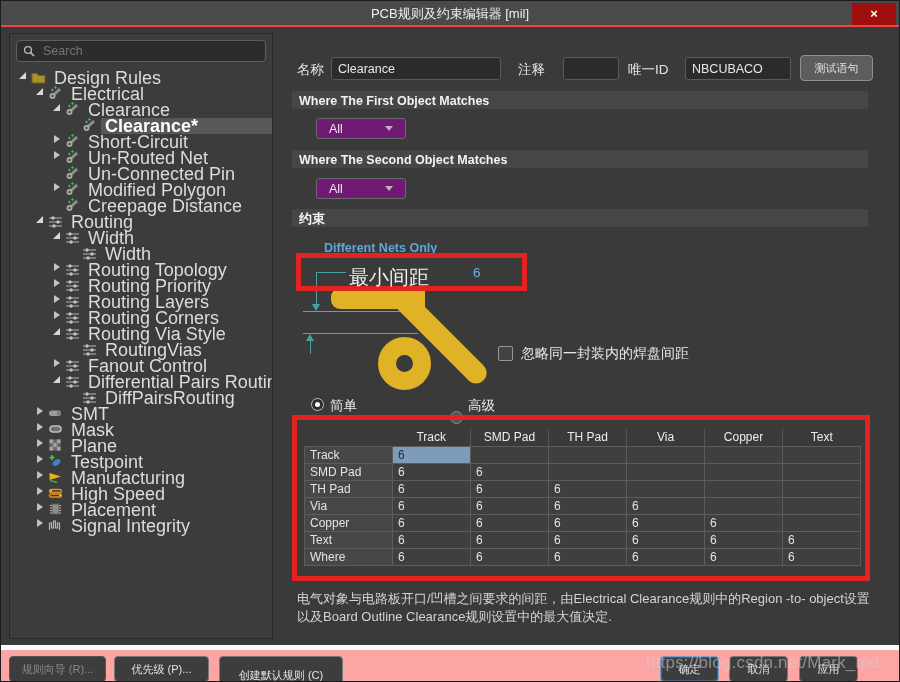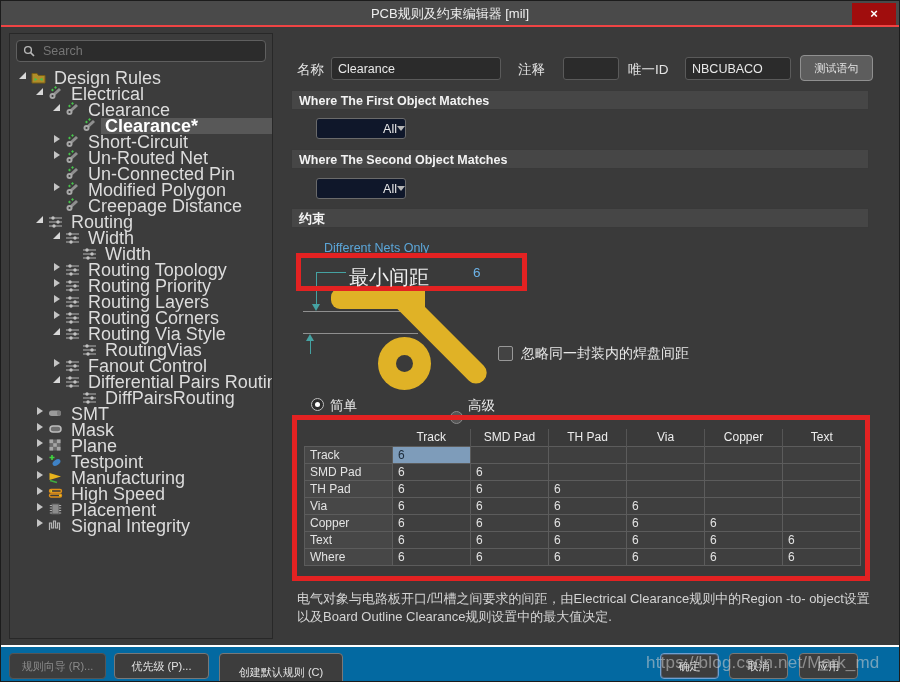--- a/index.html
+++ b/index.html
@@ -31,22 +31,22 @@
   .ticon{width:16px;height:14px;flex:0 0 16px;margin-right:3px;display:flex;align-items:center;}
   .tlabel{padding:0 4px;line-height:16px;}
   .trow.selected .tlabel{background:#585858;color:#fff;font-weight:bold;flex:1;}
   
   .abs{position:absolute;}
   .flabel{color:#e4e4e4;font-size:13.5px;}
   .field{background:#2b2b2b;border:1px solid #5a5a5a;border-radius:3px;color:#e8e8e8;
     font-size:12.5px;padding:0 6px;outline:none;}
   .secheader{background:#464646;color:#f2f2f2;font-weight:bold;font-size:12.5px;
     line-height:20px;padding-left:7px;border:1px solid #393939;}
-  .dropdown{background:#0f172a;border:1px solid #6a6a6a;border-radius:3px;color:#e8e8e8;
-    font-size:12.5px;display:flex;align-items:center;padding:0 0;cursor:pointer;text-align:right;}
+  .dropdown{background:#701a75;border:1px solid #6a6a6a;border-radius:3px;color:#e8e8e8;
+    font-size:12.5px;display:flex;align-items:center;padding:0 12px;cursor:pointer;}
   .dropdown .ddval{flex:1;}
   .caret{width:0;height:0;border-left:4px solid transparent;border-right:4px solid transparent;
     border-top:5px solid #b5b5b5;}
   .btn{background:#3d3d3d;border:1px solid #787878;border-radius:4px;color:#e3e3e3;
     font-size:11px;text-align:center;cursor:pointer;display:flex;align-items:center;justify-content:center;}
   .btn.disabled{color:#8a8a8a;border-color:#555;cursor:default;}
   .btn.primary{border:1px solid #6f9fd0;box-shadow:0 0 0 1px rgba(111,159,208,.35) inset;}
   .redbox{border:5px solid var(--highlight-red,#e32222);}
   
   .dimline{background:#8f8f8f;height:1px;}
@@ -65,22 +65,22 @@
   #matrix{border-collapse:collapse;table-layout:fixed;}
   #matrix th,#matrix td{height:17px;font-size:12px;font-weight:normal;text-align:left;
     padding:0 0 0 5px;color:#e3e3e3;overflow:hidden;white-space:nowrap;}
   #matrix thead th{border:none;border-right:1px solid #555;color:#ededed;text-align:center;padding:0;}
   #matrix thead th:first-child,#matrix thead th:last-child{border-right:none;}
   #matrix tbody th{background:#474747;border:1px solid #5c5c5c;width:88px;}
   #matrix tbody td{background:#3f3f3f;border:1px solid #5c5c5c;width:78px;}
   #matrix td.selcell{background:var(--selection-blue,#7e9cba);color:#1d2b3a;}
   #desc{color:#d4d4d4;font-size:13px;line-height:1.35;}
   
-  #footer{position:absolute;left:0;top:644px;width:100%;height:38px;background:#0369a1;
-    border-top:2px solid #ffffff;}
+  #footer{position:absolute;left:0;top:644px;width:100%;height:38px;background:#fca5a5;
+    border-top:5px solid #ffffff;}
   #watermark{position:absolute;left:645px;top:652px;font-size:17px;color:#cfcfcf;opacity:.55;
     z-index:50;letter-spacing:.2px;white-space:nowrap;pointer-events:none;}
   svg{display:block;}
 </style>
 </head>
 <body>
 
 <div id="window">
 
   <div id="titlebar">
@@ -513,21 +513,21 @@
     </div>
 
     <div class="abs secheader" style="left:290px;top:148px;width:578px;height:20px;">Where The Second Object Matches</div>
     <div class="abs dropdown" style="left:315px;top:177px;width:90px;height:21px;">
       <span class="ddval">All</span>
       <span class="caret"></span>
     </div>
 
     <div class="abs secheader" style="left:290px;top:207px;width:578px;height:20px;font-size:13px;">约束</div>
 
-    <div class="abs" style="left:323px;top:240px;font-size:12.5px;color:var(--link-blue,#5ca6d9);">Different Nets Only</div>
+    <div class="abs" style="left:323px;top:240px;font-size:12.5px;color:var(--link-blue,#5ca6d9);font-weight:bold;">Different Nets Only</div>
 
     <div class="abs redbox" style="left:295px;top:252px;width:231px;height:38px;z-index:6;">
       <div style="position:absolute;left:48px;top:6px;font-size:20px;color:#f0f0f0;">最小间距</div>
       <div style="position:absolute;left:172px;top:7px;font-size:13.5px;color:#6db3e8;">6</div>
     </div>
 
     <div class="abs teal" style="left:315px;top:271px;width:30px;height:1px;"></div>
     <div class="abs teal" style="left:315px;top:271px;width:1px;height:34px;"></div>
     <div class="abs arrow-down" style="left:311px;top:303px;"></div>
     <div class="abs dimline" style="left:302px;top:310px;width:118px;"></div>

